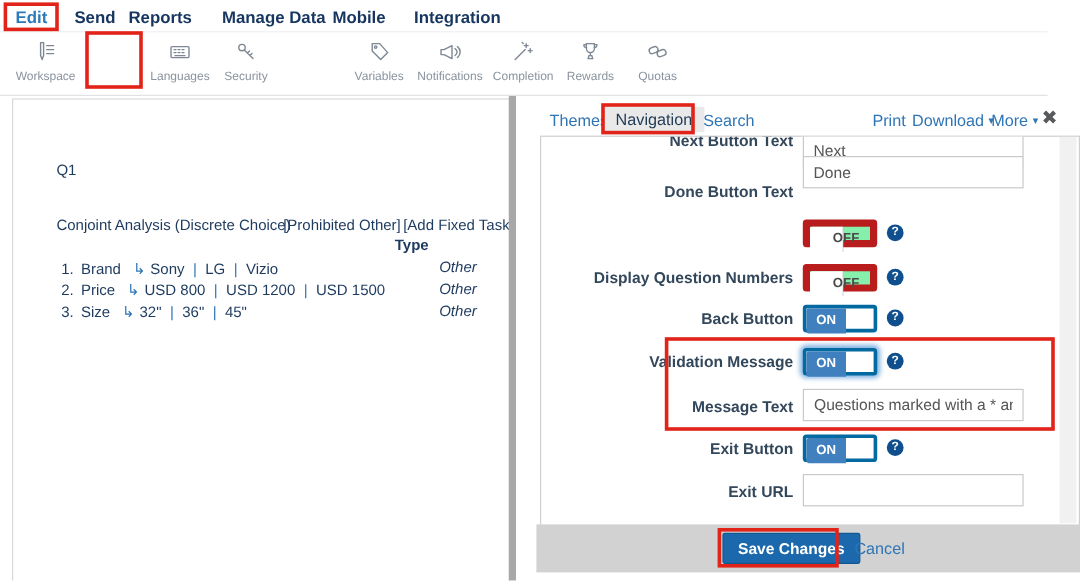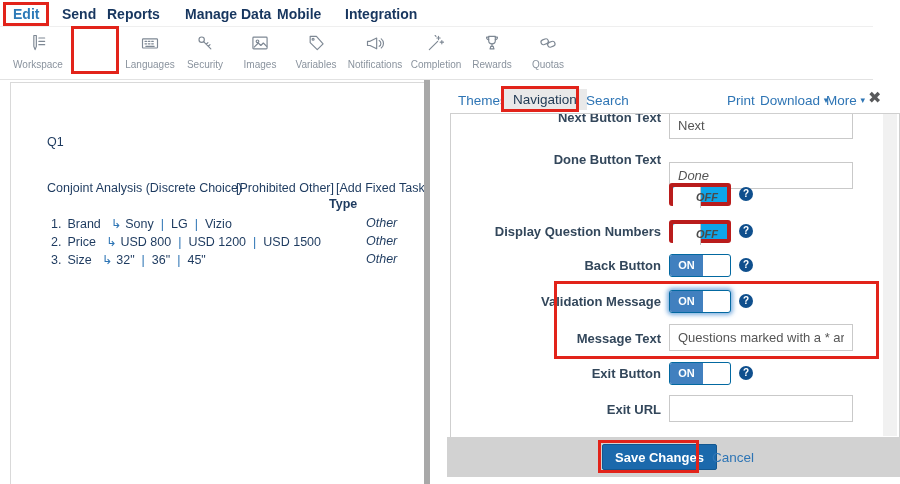--- a/index.html
+++ b/index.html
@@ -34,24 +34,24 @@
   .tab.current{color:#223c56;background:#e9e9e9;padding:3px 10px;top:89px;}
   .hdr-link{position:absolute;top:93px;font-size:13.5px;color:#2e75b5;cursor:pointer;white-space:nowrap;}
   .caret{font-size:9px;color:#2e75b5;vertical-align:2px;}
   #close-x{position:absolute;left:868px;top:88px;font-size:16px;font-weight:bold;color:#58595b;cursor:pointer;}
 
   
   #form-box{position:absolute;left:450px;top:113px;width:448px;height:324px;border:1px solid #cfcfcf;background:#fff;overflow:hidden;}
   .f-label{position:absolute;left:0;width:210px;text-align:right;font-size:13px;font-weight:bold;color:#33475b;white-space:nowrap;}
   .f-input{position:absolute;left:218px;width:184px;height:27px;border:1px solid #c9c9c9;font-family:inherit;font-size:13px;color:#555;padding:0 8px;box-sizing:border-box;background:#fff;white-space:nowrap;overflow:hidden;}
   .toggle{position:absolute;left:218px;width:62px;height:23px;border-radius:3px;box-sizing:border-box;cursor:pointer;font-size:11px;font-weight:bold;}
-  .toggle.off{border:4px solid #b91c1c;background:#0ea5e9;color:#4a4a4a;font-style:italic;}
+  .toggle.off{border:6px solid #b91c1c;background:#86efac;color:#4a4a4a;}
   .toggle.off .knob{position:absolute;left:0;top:0;width:27px;height:21px;background:#fff;border-right:1px solid #c3c3c3;border-radius:2px 0 0 2px;}
   .toggle.off .st{position:absolute;right:9px;top:0;line-height:21px;}
-  .toggle.on{border:1px solid #0369a1;background:#fff;color:#fff;}
+  .toggle.on{border:3px solid #0369a1;background:#fff;color:#fff;}
   .toggle.on .seg{position:absolute;left:0;top:0;width:33px;height:21px;background:#4180bf;border-radius:2px 0 0 2px;text-align:center;line-height:21px;}
   .toggle.glow{box-shadow:0 0 4px 2px rgba(84,150,214,.75);}
   .help{position:absolute;left:288px;width:14px;height:14px;border-radius:50%;background:#0f4f8d;color:#fff;font-size:10px;font-weight:bold;text-align:center;line-height:14px;cursor:pointer;}
   #form-scrollbar{position:absolute;left:432px;top:0;width:14px;height:322px;background:#f1f1f1;}
 
   
   #panel-footer{position:absolute;left:447px;top:437px;width:453px;height:40px;background:#d2d2d2;}
   #save-btn{position:absolute;left:602px;top:444px;height:26px;padding:0 12px;background:#1b69ac;border:1px solid #14578f;border-radius:2px;color:#fff;font-family:inherit;font-size:13px;font-weight:bold;cursor:pointer;}
   #cancel-link{position:absolute;left:712px;top:450px;font-size:13.5px;color:#2e75b5;cursor:pointer;}
 
@@ -87,28 +87,20 @@
         </svg>
       <span class="lbl">Languages</span>
     </div>
     <div class="tb-item" style="left:205px">
       <svg class="icon ic" width="20" height="20" viewBox="0 0 24 24">
           <circle cx="8" cy="8" r="3.2"></circle>
           <path d="M10.3 10.3L19 19M16 16l2-2M13.5 13.5l2-2"></path>
         </svg>
       <span class="lbl">Security</span>
     </div>
-    <div class="tb-item" style="left:260px">
-      <svg class="icon ic" width="20" height="20" viewBox="0 0 24 24">
-          <rect x="3.5" y="5" width="17" height="14" rx="1"></rect>
-          <circle cx="9" cy="10" r="1.6"></circle>
-          <path d="M5 17l5-5 3 3 3-3 4 4"></path>
-        </svg>
-      <span class="lbl">Images</span>
-    </div>
     <div class="tb-item" style="left:316px">
       <svg class="icon ic" width="20" height="20" viewBox="0 0 24 24">
           <path d="M12.5 4H5v7.5L13.5 20l7-7z"></path>
           <circle cx="8.5" cy="7.5" r="1.2"></circle>
         </svg>
       <span class="lbl">Variables</span>
     </div>
     <div class="tb-item" style="left:375px">
       <svg class="icon ic" width="20" height="20" viewBox="0 0 24 24">
           <path d="M3 10v5h3l8 4V6l-8 4z"></path>
@@ -170,21 +162,21 @@
   <span class="hdr-link" style="left:727px">Print</span>
   <span class="hdr-link" style="left:760px"><span>Download</span> <span class="caret">▾</span></span>
   <span class="hdr-link" style="left:826px"><span>More</span> <span class="caret">▾</span></span>
   <span id="close-x">✖</span>
 
   <div id="form-box">
     <div class="f-label" style="top:-4px">Next Button Text</div>
     <input class="f-input" style="top: -2px;" value="Next">
 
     <div class="f-label" style="top:38px">Done Button Text</div>
-    <input class="f-input" style="top: 48px; font-style: italic;" value="Done">
+    <input class="f-input" style="top: 16px;" value="Done">
 
     <div class="toggle off" style="top:69px">
         <span class="knob"></span>
         <span class="st">OFF</span>
       </div>
     <span class="help" style="top:73px">?</span>
 
     <div class="f-label" style="top:110px">Display Question Numbers</div>
     <div class="toggle off" style="top:106px">
         <span class="knob"></span>

